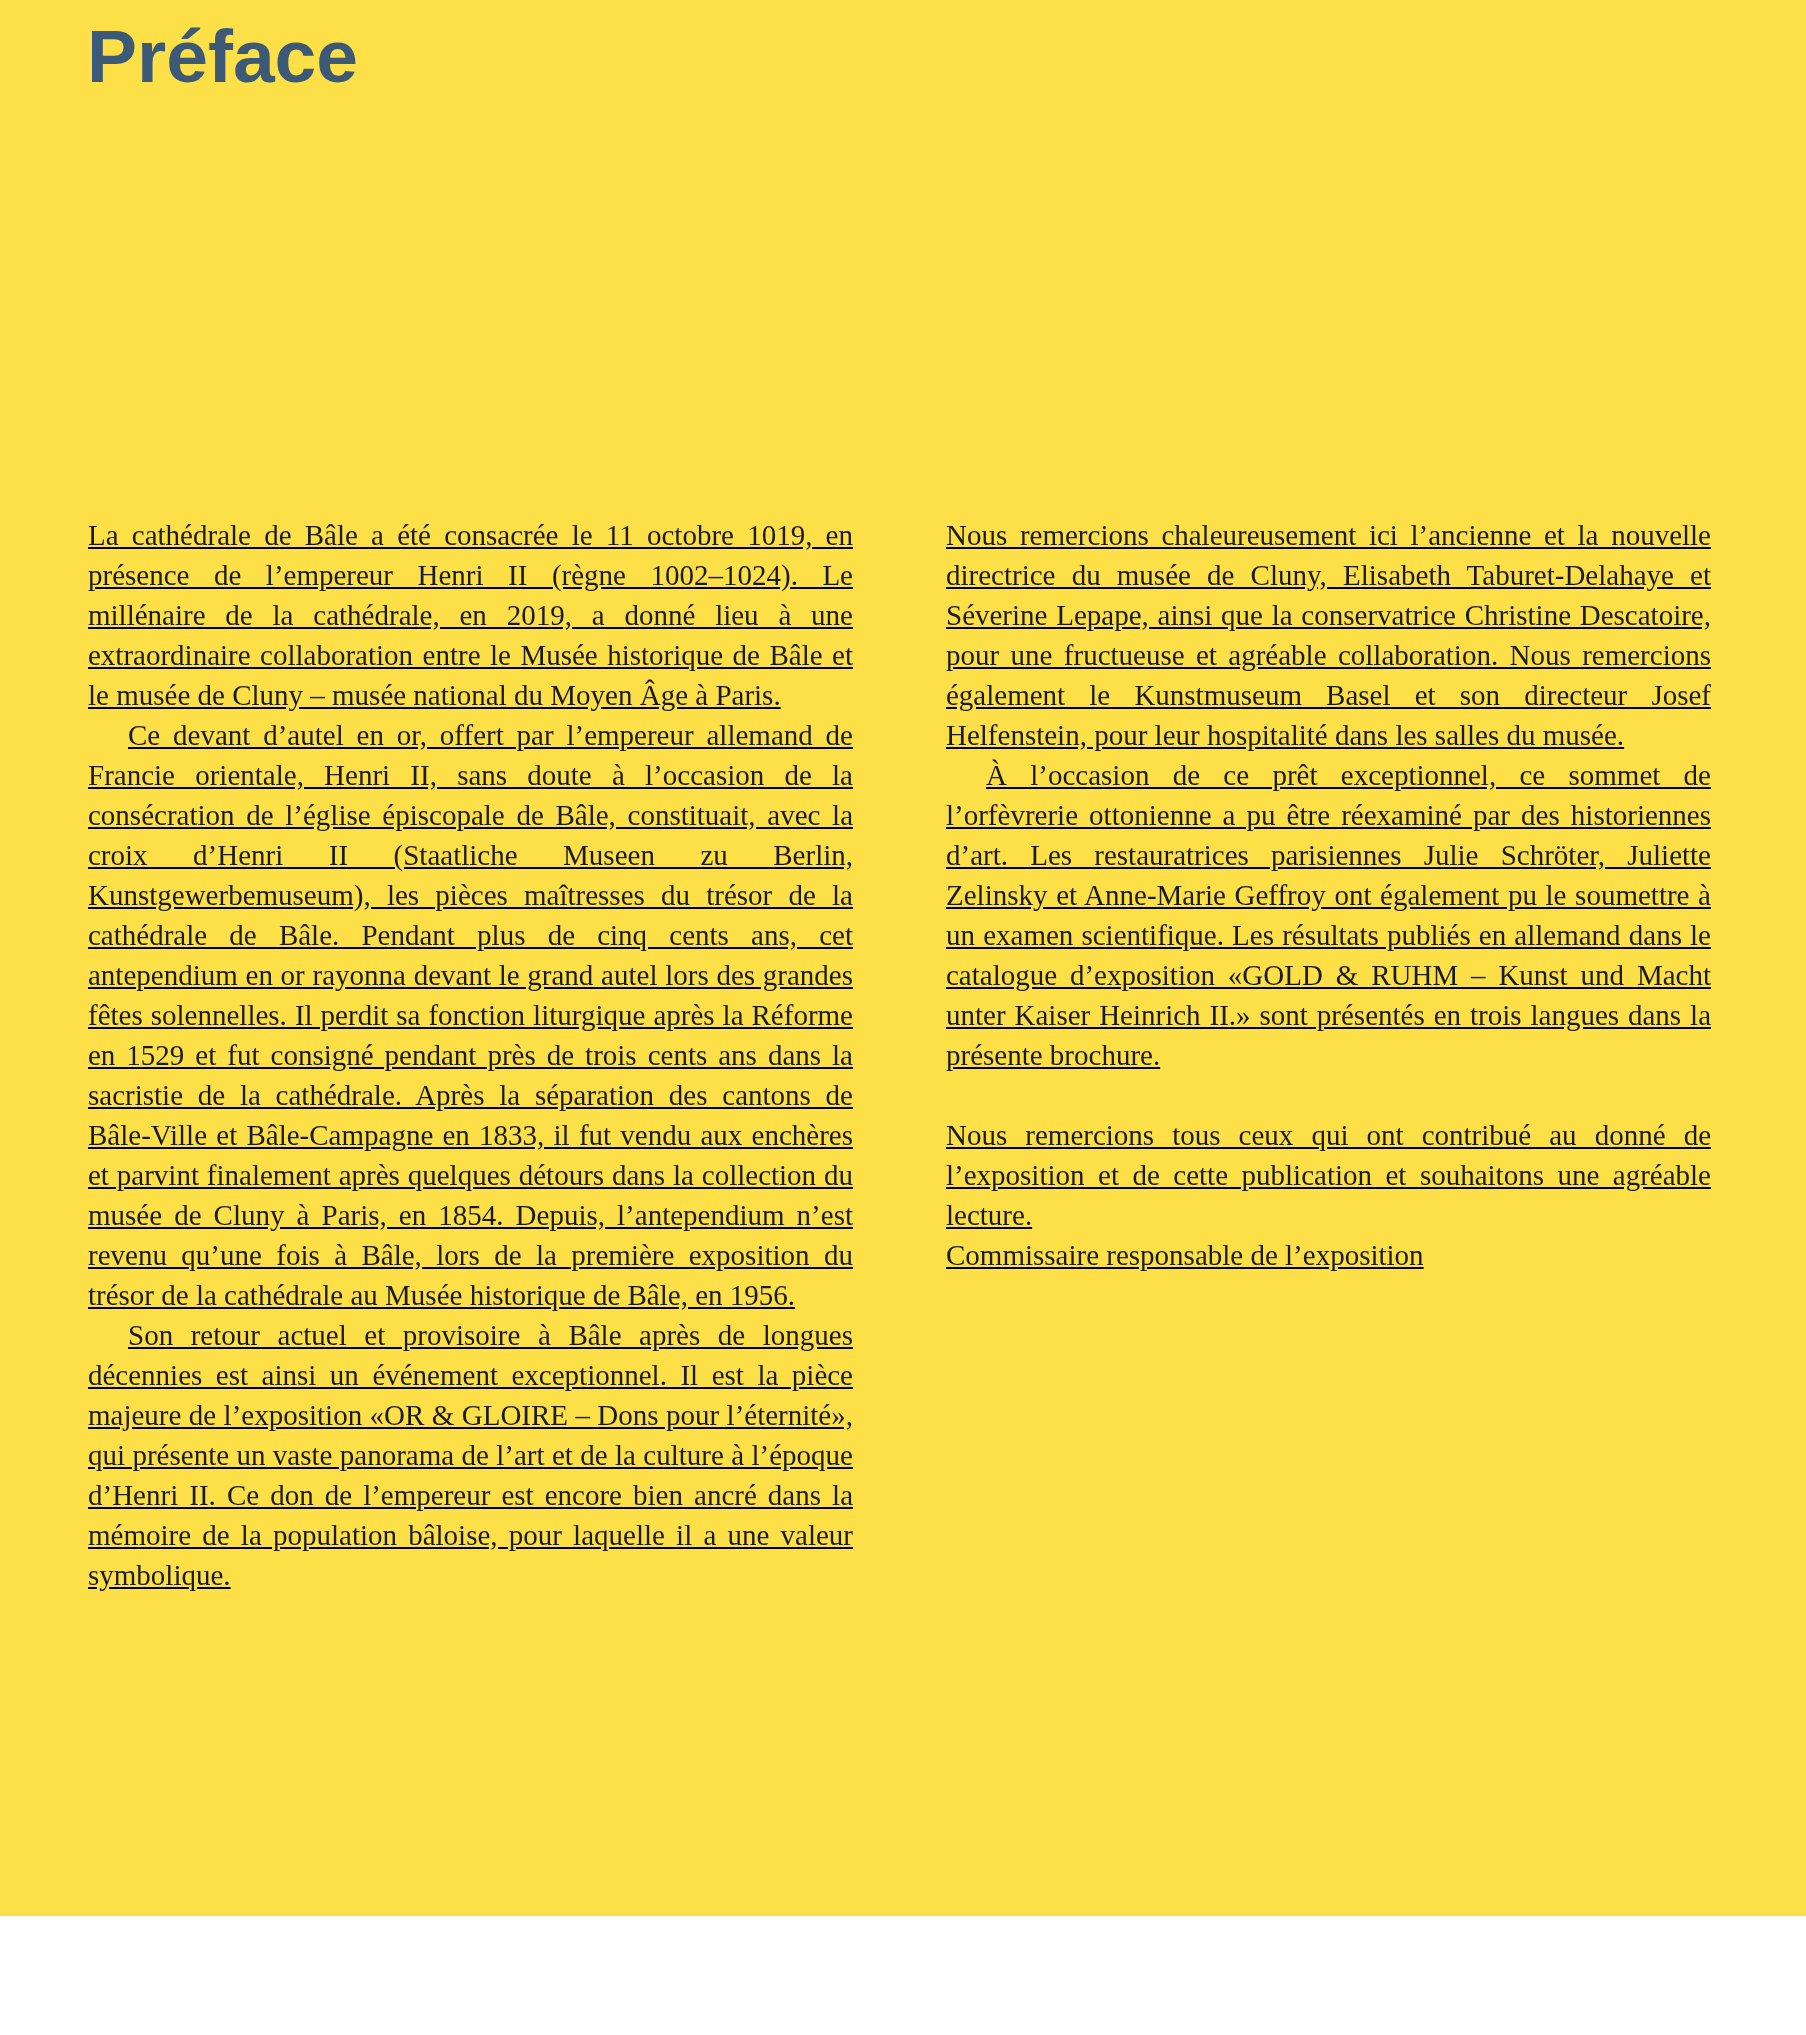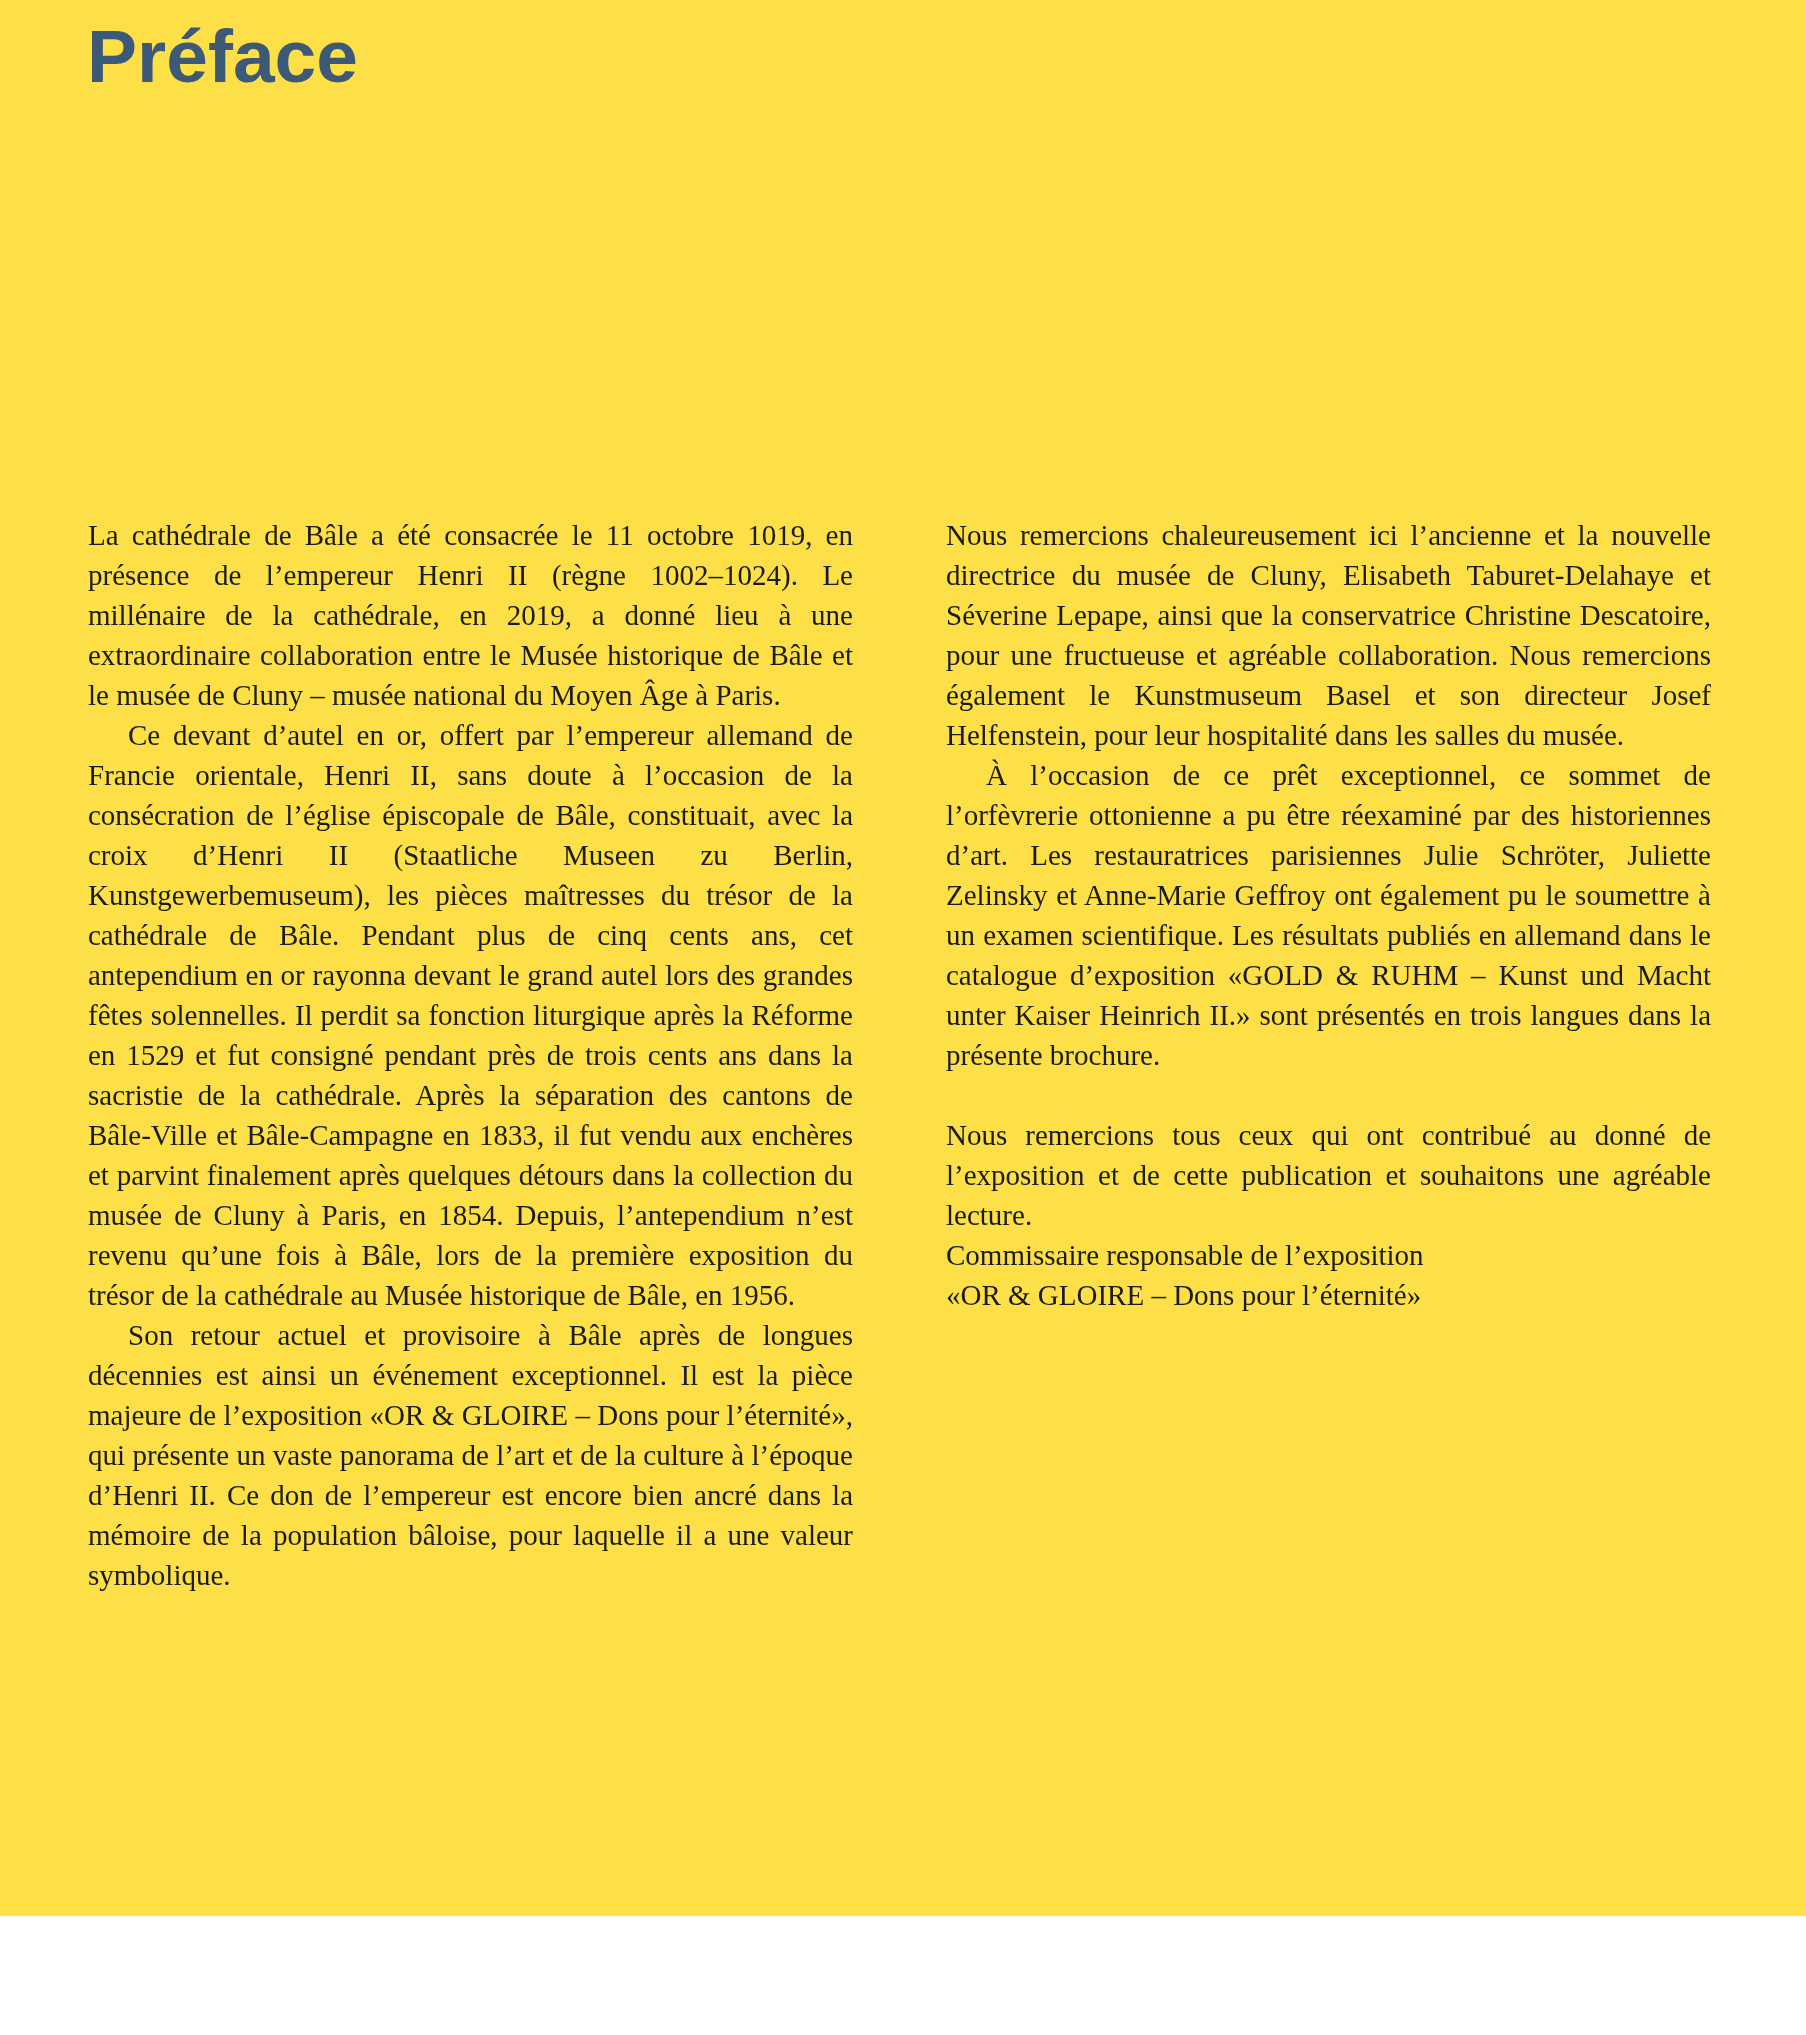--- a/index.html
+++ b/index.html
@@ -27,20 +27,21 @@
     letter-spacing: 0px;
     color: #3c5a78;
   }
   .content {
     position: absolute;
     top: 515px;
     left: 88px;
     width: 1623px;
     display: flex;
     gap: 93px;
+    text-decoration: underline;
   }
   .column {
     width: 781px;
   }
   .column p {
     margin: 0;
     font-family: "Liberation Serif", serif;
     font-size: 29px;
     line-height: 40px;
     color: #1b1b1b;
@@ -97,21 +98,20 @@
       <p class="indent">Son retour actuel et provisoire à Bâle après de longues décennies est ainsi un événement exceptionnel. Il est la pièce majeure de l’exposition «OR &amp; GLOIRE – Dons pour l’éternité», qui présente un vaste panorama de l’art et de la culture à l’époque d’Henri II. Ce don de l’empereur est encore bien ancré dans la mémoire de la population bâloise, pour laquelle il a une valeur symbolique.</p>
     </div>
 
     <div class="column">
       <p>Nous remercions chaleureusement ici l’ancienne et la nouvelle directrice du musée de Cluny, Elisabeth Taburet-Delahaye et Séverine Lepape, ainsi que la conservatrice Christine Descatoire, pour une fructueuse et agréable collaboration. Nous remercions également le Kunstmuseum Basel et son directeur Josef Helfenstein, pour leur hospitalité dans les salles du musée.</p>
       <p class="indent">À l’occasion de ce prêt exceptionnel, ce sommet de l’orfèvrerie ottonienne a pu être réexaminé par des historiennes d’art. Les restauratrices parisiennes Julie Schröter, Juliette Zelinsky et Anne-Marie Geffroy ont également pu le soumettre à un examen scientifique. Les résultats publiés en allemand dans le catalogue d’exposition «GOLD &amp; RUHM – Kunst und Macht unter Kaiser Heinrich II.» sont présentés en trois langues dans la présente brochure.</p>
       <p class="spaced">Nous remercions tous ceux qui ont contribué au donné de l’exposition et de cette publication et souhaitons une agréable lecture.</p>
 
 
       <p class="sig-line">Commissaire responsable de l’exposition</p>
-      <p class="sig-line">«OR &amp; GLOIRE – Dons pour l’éternité»</p>
     </div>
 
   </div>
 
   <div class="footer">
     <span class="page-number">6</span>
     <span class="section-label">Préface</span>
   </div>
 
 </div>

